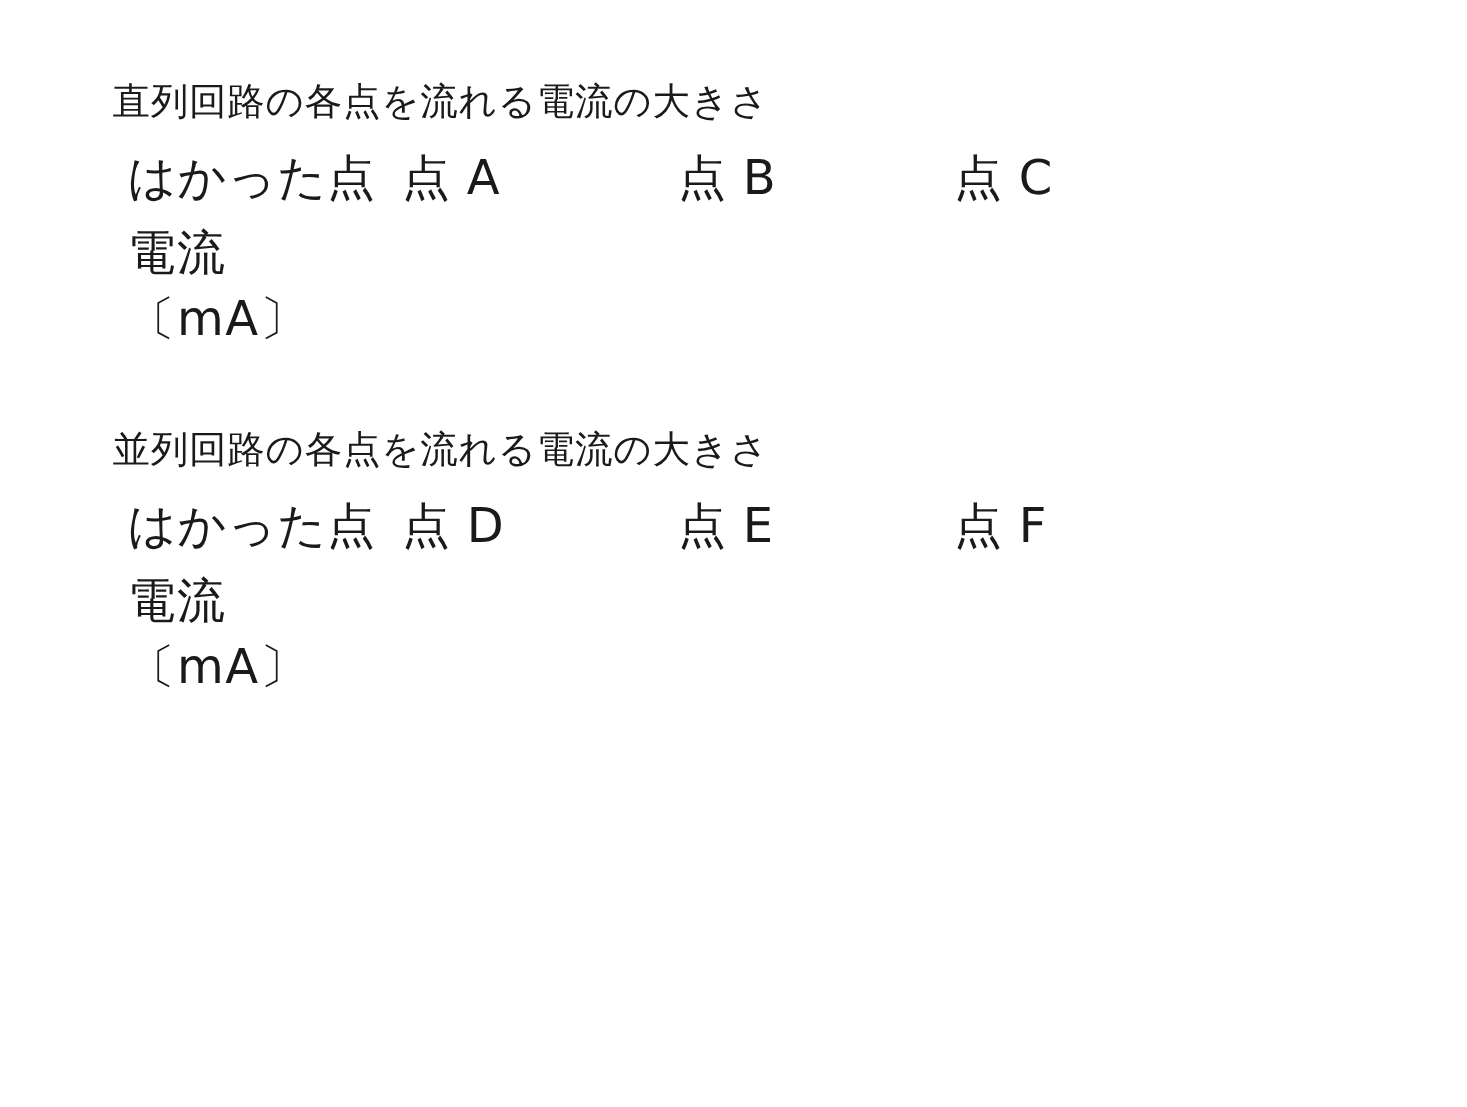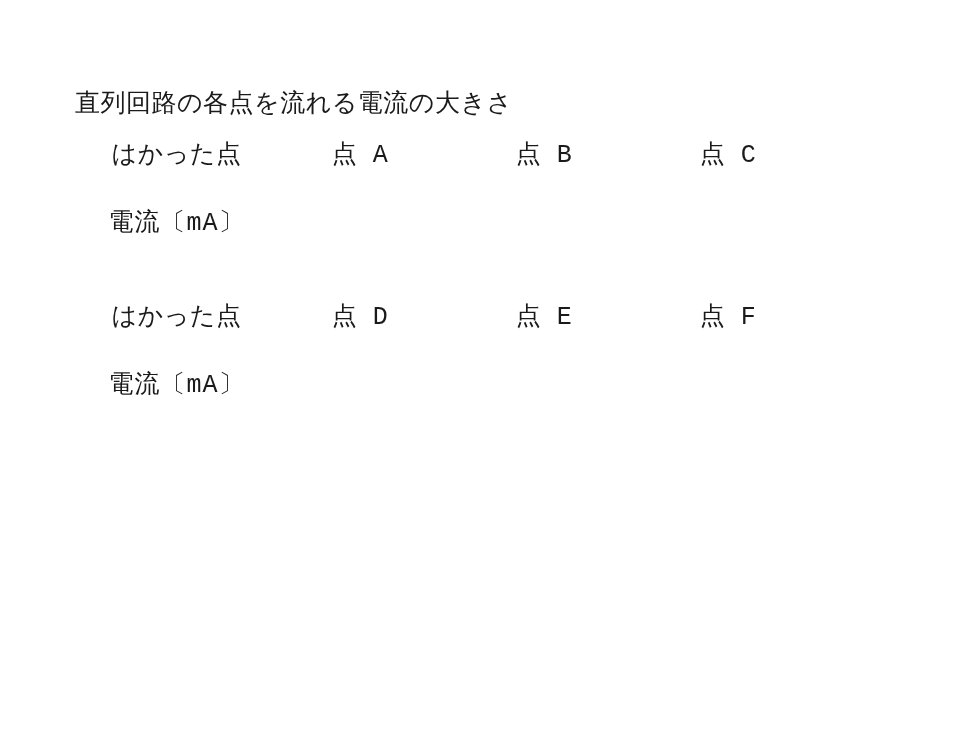--- a/index.html
+++ b/index.html
@@ -33,26 +33,25 @@
     margin-bottom: 10px;
   }
   table.data-table {
     border-collapse: collapse;
     table-layout: fixed;
     width: 735px;
   }
   table.data-table td {
     border: none;
     padding: 0;
-    text-align: center;
+    text-align: left;
     vertical-align: middle;
-    font-size: 25px;
+    font-size: 32px;
     letter-spacing: 0.5px;
     color: #1a1a1a;
-    font-family: Liberation Mono, monospace;
   }
   
   .col-label { width: 183px; }
   .col-cell  { width: 184px; }
 
   
   .row-head td {
     border-top: 2.5px solid #231f20;
     border-bottom: 2.5px solid #231f20;
     height: 57px;
@@ -82,21 +81,21 @@
   .t3 .row-body td.blank-col {
     border-top: none !important;
     border-bottom: none !important;
   }
 </style>
 </head>
 <body>
 
 <div class="page">
 
-  <div class="section" style="top: 55px; margin-top: 35px;">
+  <div class="section" style="top: 55px;">
     <div class="section-title">直列回路の各点を流れる電流の大きさ</div>
 
     <table class="data-table t1">
       <tbody>
           <tr class="row-head">
         <td class="col-label label-cell">はかった点</td>
         <td class="col-cell vline-left">点 A</td>
         <td class="col-cell vline-left">点 B</td>
         <td class="col-cell vline-left">点 C</td>
       </tr>
@@ -104,20 +103,21 @@
         <td class="col-label label-cell unit">電流〔mA〕</td>
         <td class="col-cell vline-left"></td>
         <td class="col-cell vline-left"></td>
         <td class="col-cell vline-left"></td>
       </tr>
     </tbody>
       </table>
   </div>
 
   <div class="section" style="top: 287px;">
+    <div class="section-title">並列回路の各点を流れる電流の大きさ</div>
 
     <table class="data-table t2">
       <tbody>
           <tr class="row-head">
         <td class="col-label label-cell">はかった点</td>
         <td class="col-cell vline-left">点 D</td>
         <td class="col-cell vline-left">点 E</td>
         <td class="col-cell vline-left">点 F</td>
       </tr>
       <tr class="row-body">

